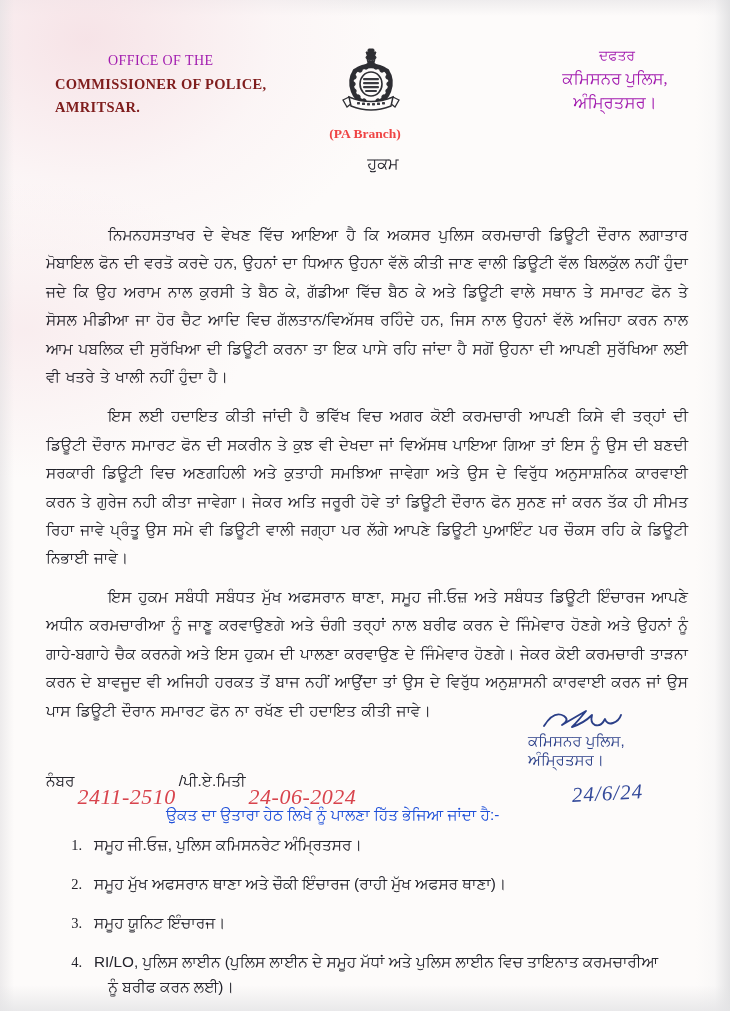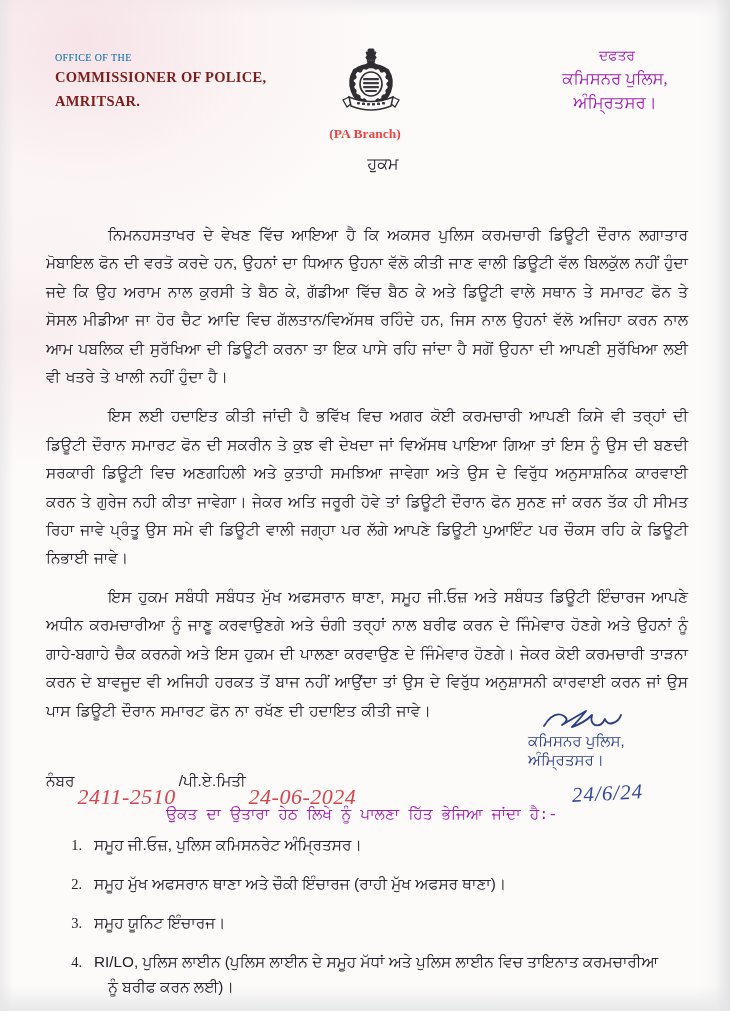--- a/index.html
+++ b/index.html
@@ -61,23 +61,24 @@
   }
   .content { position: relative; z-index: 3; }
 
   
   .hdr-left {
     position: absolute;
     left: 55px; top: 50px;
     line-height: 1.62;
   }
   .hdr-left .l1 {
-    font-size: 10px;
+    font-size: 14px;
     letter-spacing: 0.4px;
-    color: #0369a1;
+    color: #a21caf;
+    text-align: center;
   }
   .hdr-left .l2, .hdr-left .l3 {
     font-size: 14.5px;
     font-weight: bold;
     letter-spacing: 0.3px;
     color: #7f1d1d;
   }
   .hdr-right {
     position: absolute;
     left: 520px; top: 48px;
@@ -188,23 +189,23 @@
     top: 18px;
     padding: 0 3px;
   }
 
   
   .dist-intro {
     position: absolute;
     left: 46px;
     top: 806px;
     width: 642px;
-    font-family: Liberation Mono, monospace;
+    font-family: Liberation Sans, sans-serif;
     font-size: 15.3px;
-    color: #a21caf;
+    color: #1d4ed8;
     text-indent: 120px;
   }
   .dist-list {
     position: absolute;
     left: 46px;
     top: 832px;
     width: 648px;
     font-family: "Liberation Sans", "DejaVu Sans", sans-serif;
     font-size: 15.3px;
     color: #23232b;

